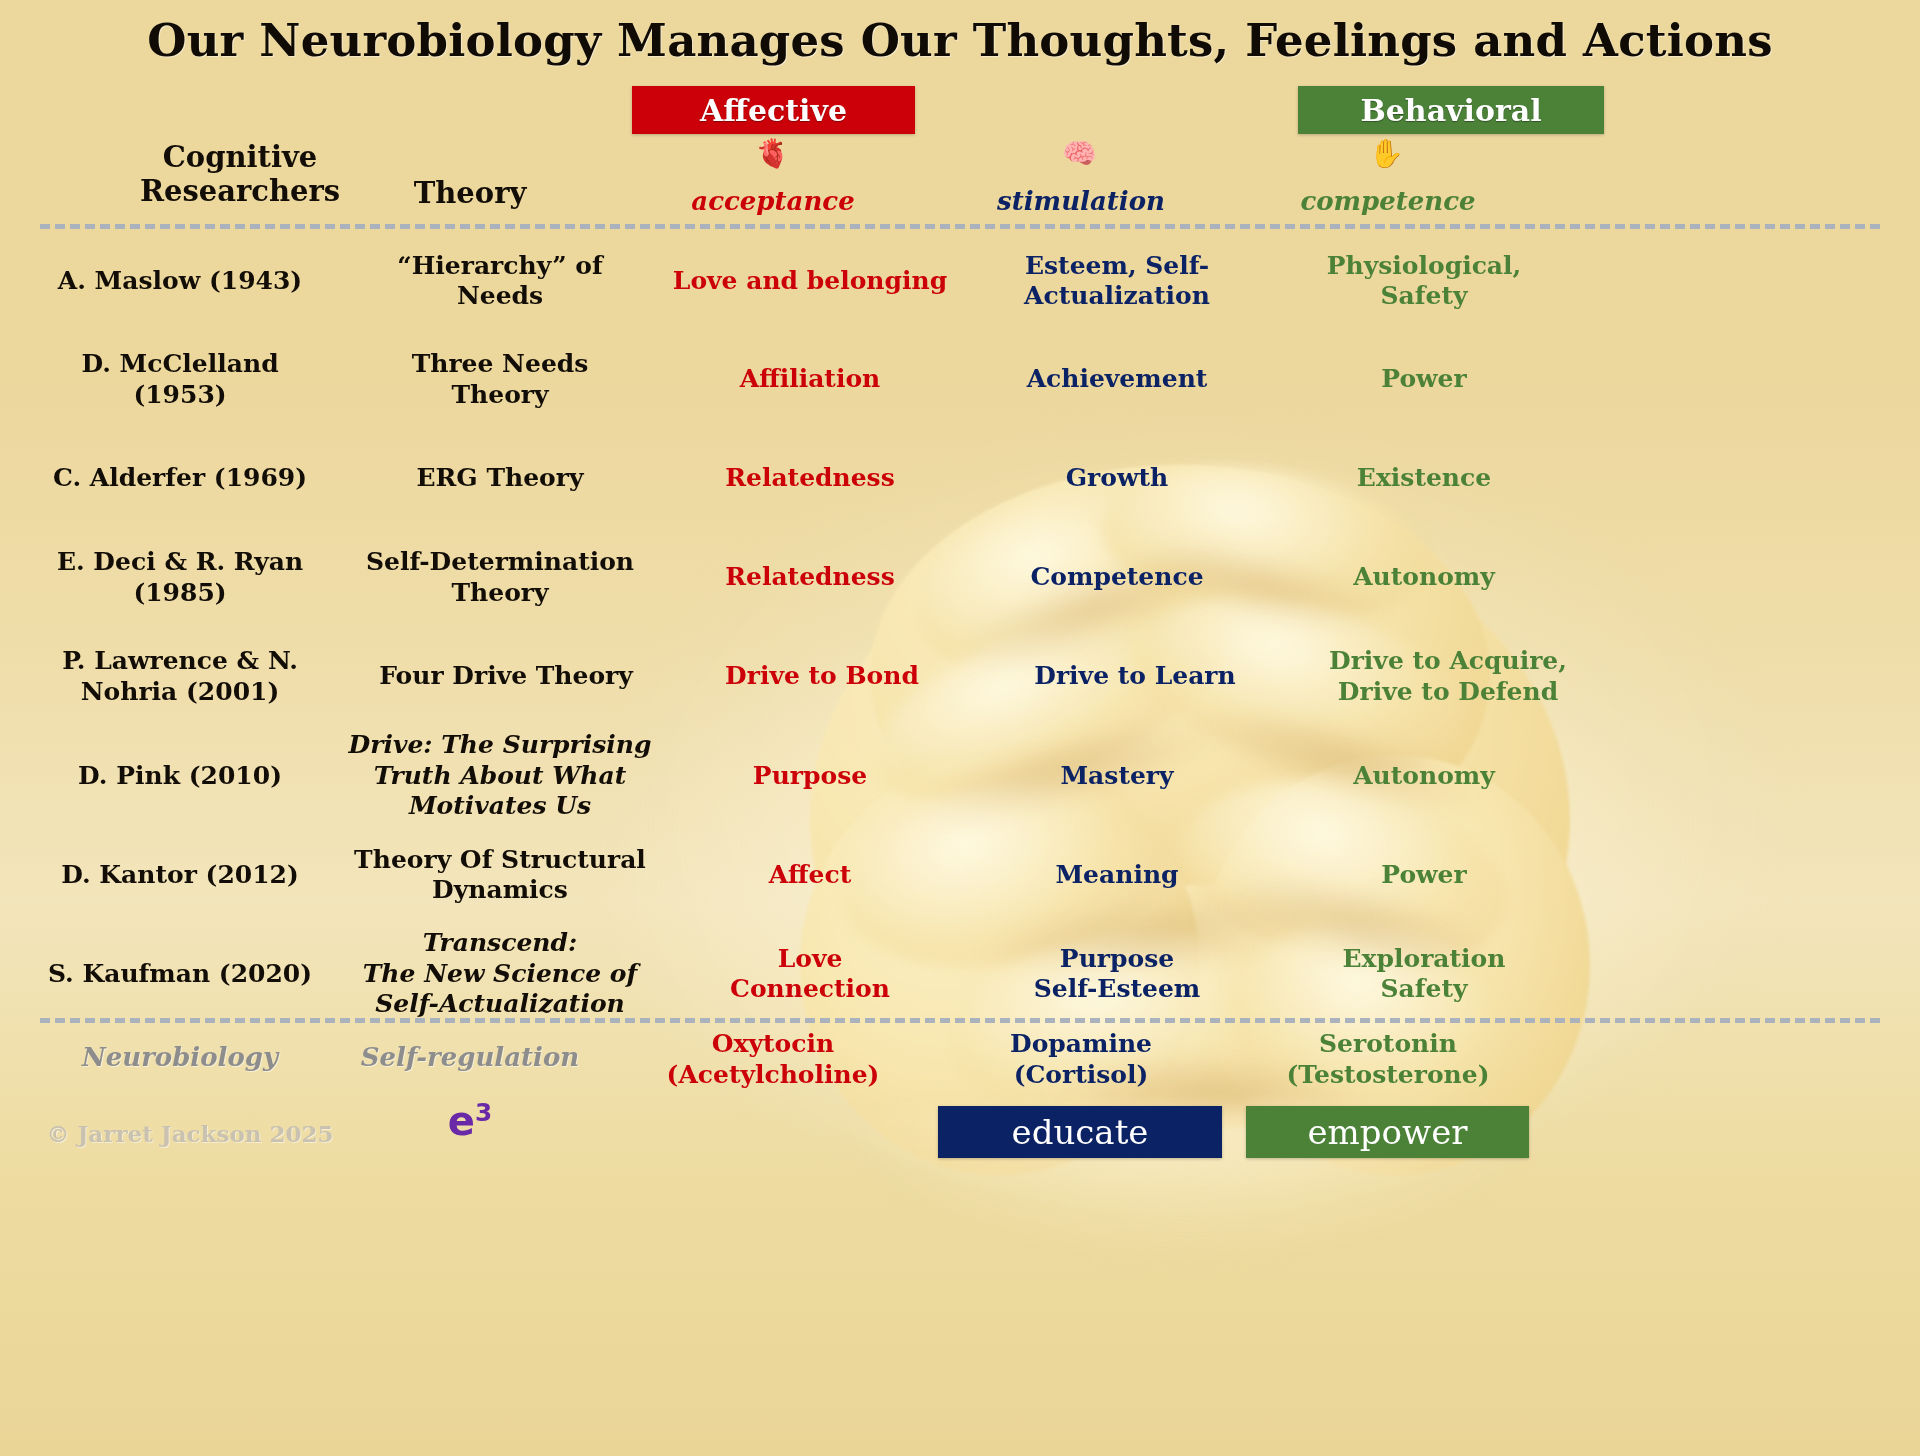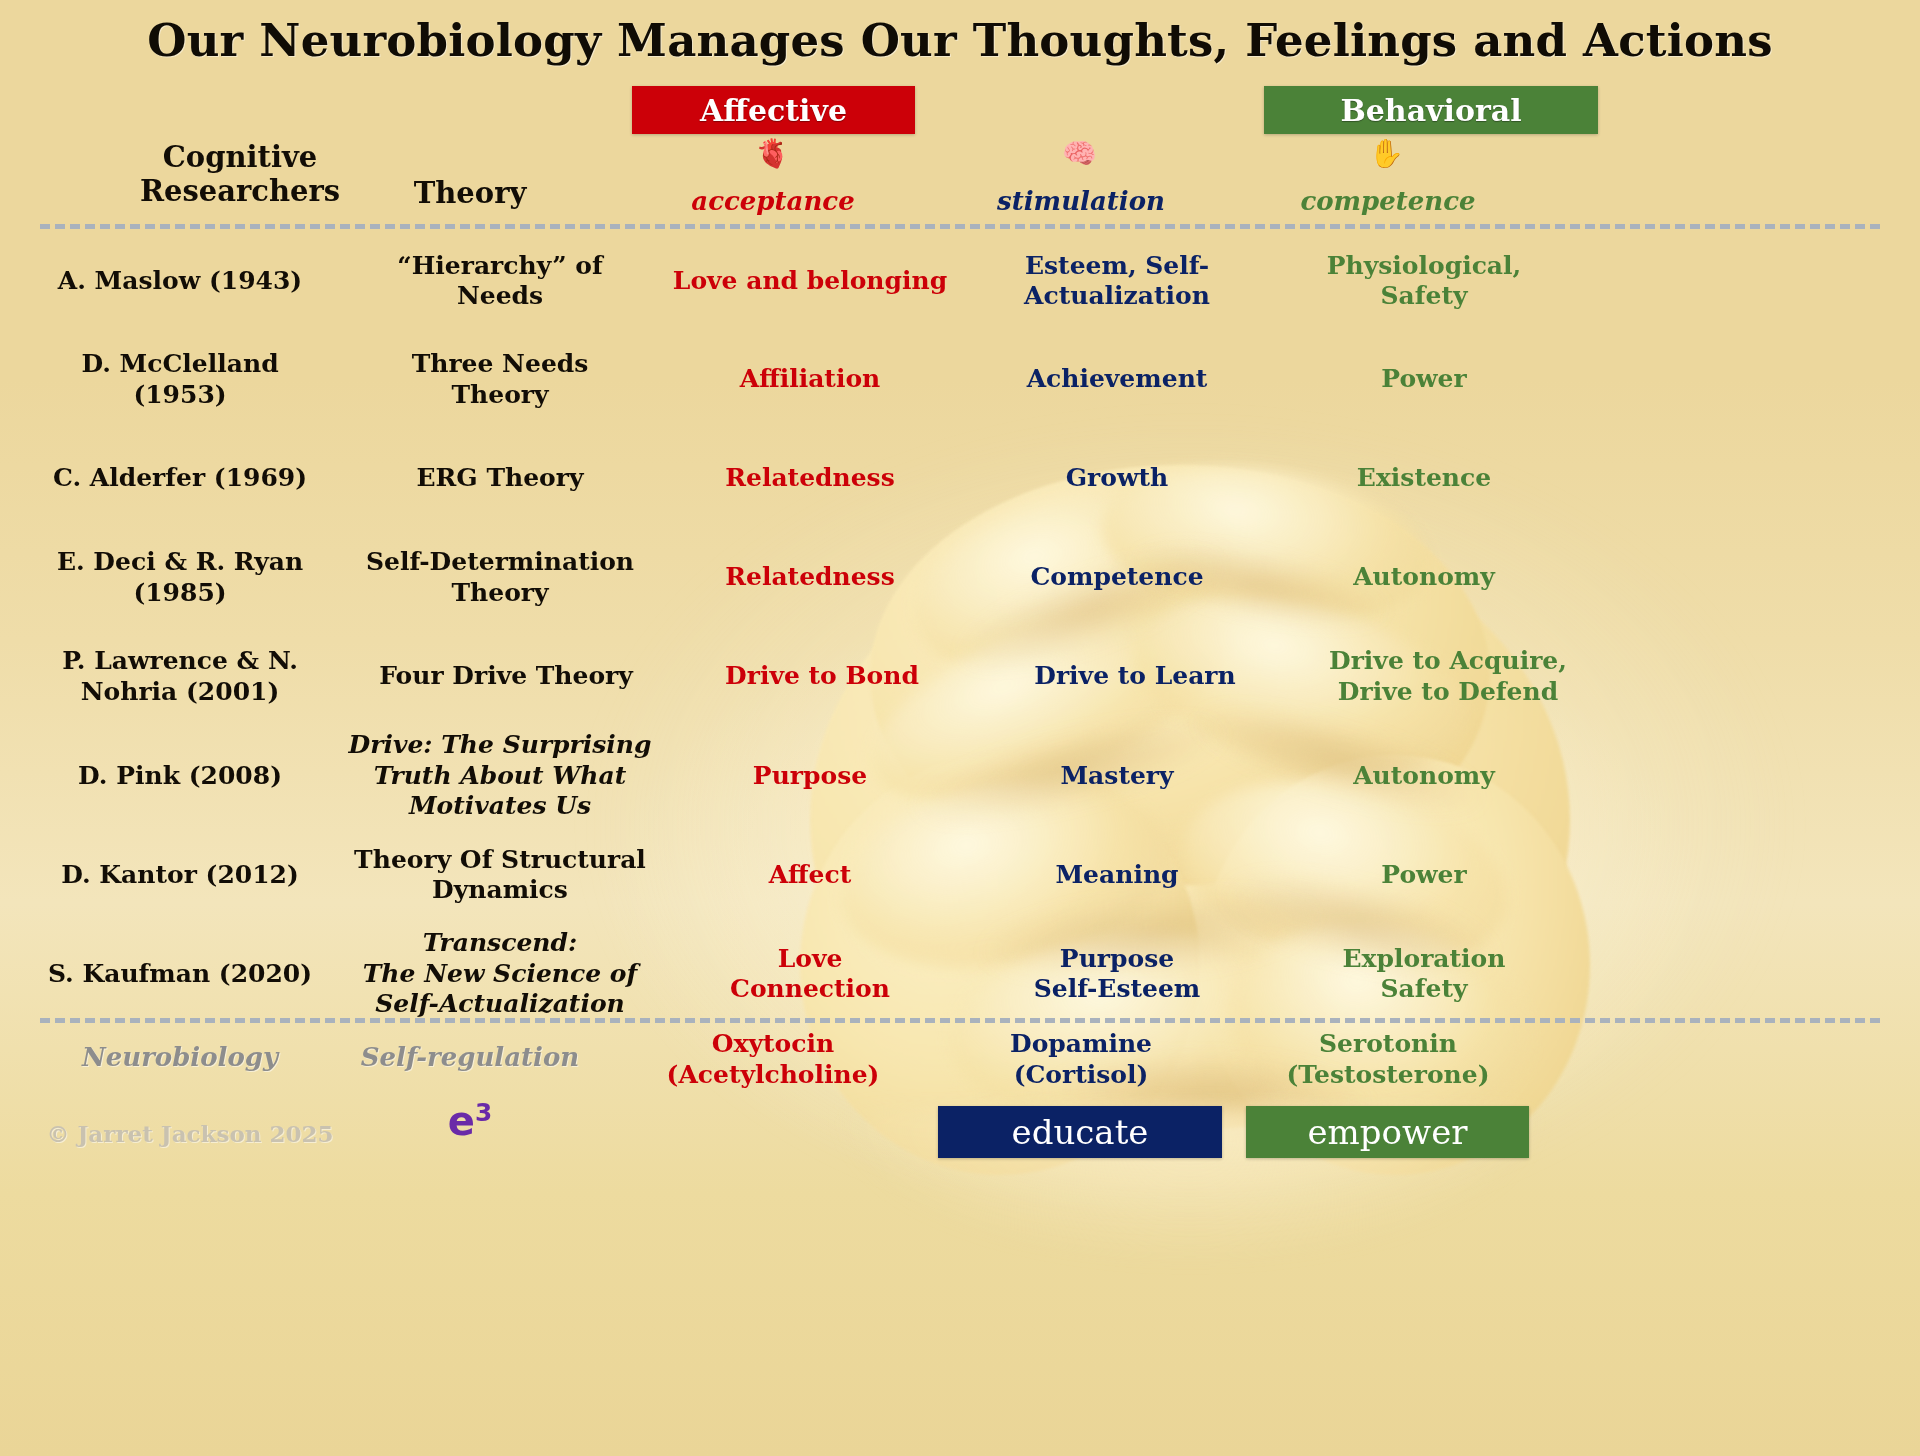--- a/index.html
+++ b/index.html
@@ -65,21 +65,21 @@
   .hdrbox{
     position:absolute;top:86px;height:48px;
     display:flex;align-items:center;justify-content:center;
     color:#fff;font-weight:bold;font-size:30px;
     font-family:"DejaVu Serif", serif;
     text-shadow:0 1px 1px rgba(0,0,0,.35);
     box-shadow:0 1px 3px rgba(0,0,0,.22);
   }
   #hdr-aff{left:632px;width:283px;background:#cc0008;}
   #hdr-cog{left:938px;width:284px;background:#0b2265;}
-  #hdr-beh{left:1264px;width:334px;background:#4b8238;}
+  #hdr-beh{left:1298px;width:306px;background:#4b8238;}
 
   .emoji{
     position:absolute;top:140px;width:60px;text-align:center;
     font-size:28px;line-height:1;
   }
   #emo-aff{left:743px;}
   #emo-cog{left:1050px;}
   #emo-beh{left:1357px;}
 
   .kwd{
@@ -250,21 +250,21 @@
           <div class="cell c-beh"><span>Autonomy</span></div>
         </div>
         <div class="row" style="height: 99px; gap: 6px;">
           <div class="cell c-res"><span>P. Lawrence &amp; N.</span><br><span>Nohria (2001)</span></div>
           <div class="cell c-theory"><span>Four Drive Theory</span></div>
           <div class="cell c-aff"><span>Drive to Bond</span></div>
           <div class="cell c-cog"><span>Drive to Learn</span></div>
           <div class="cell c-beh"><span>Drive to Acquire,</span><br><span>Drive to Defend</span></div>
         </div>
         <div class="row" style="height: 100px;">
-          <div class="cell c-res"><span>D. Pink (2008)</span></div>
+          <div class="cell c-res"><span>D. Pink (2010)</span></div>
           <div class="cell c-theory ital"><span>Drive: The Surprising</span><br><span>Truth About What</span><br><span>Motivates Us</span></div>
           <div class="cell c-aff"><span>Purpose</span></div>
           <div class="cell c-cog"><span>Mastery</span></div>
           <div class="cell c-beh"><span>Autonomy</span></div>
         </div>
         <div class="row" style="height: 98px;">
           <div class="cell c-res"><span>D. Kantor (2012)</span></div>
           <div class="cell c-theory"><span>Theory Of Structural</span><br><span>Dynamics</span></div>
           <div class="cell c-aff"><span>Affect</span></div>
           <div class="cell c-cog"><span>Meaning</span></div>

